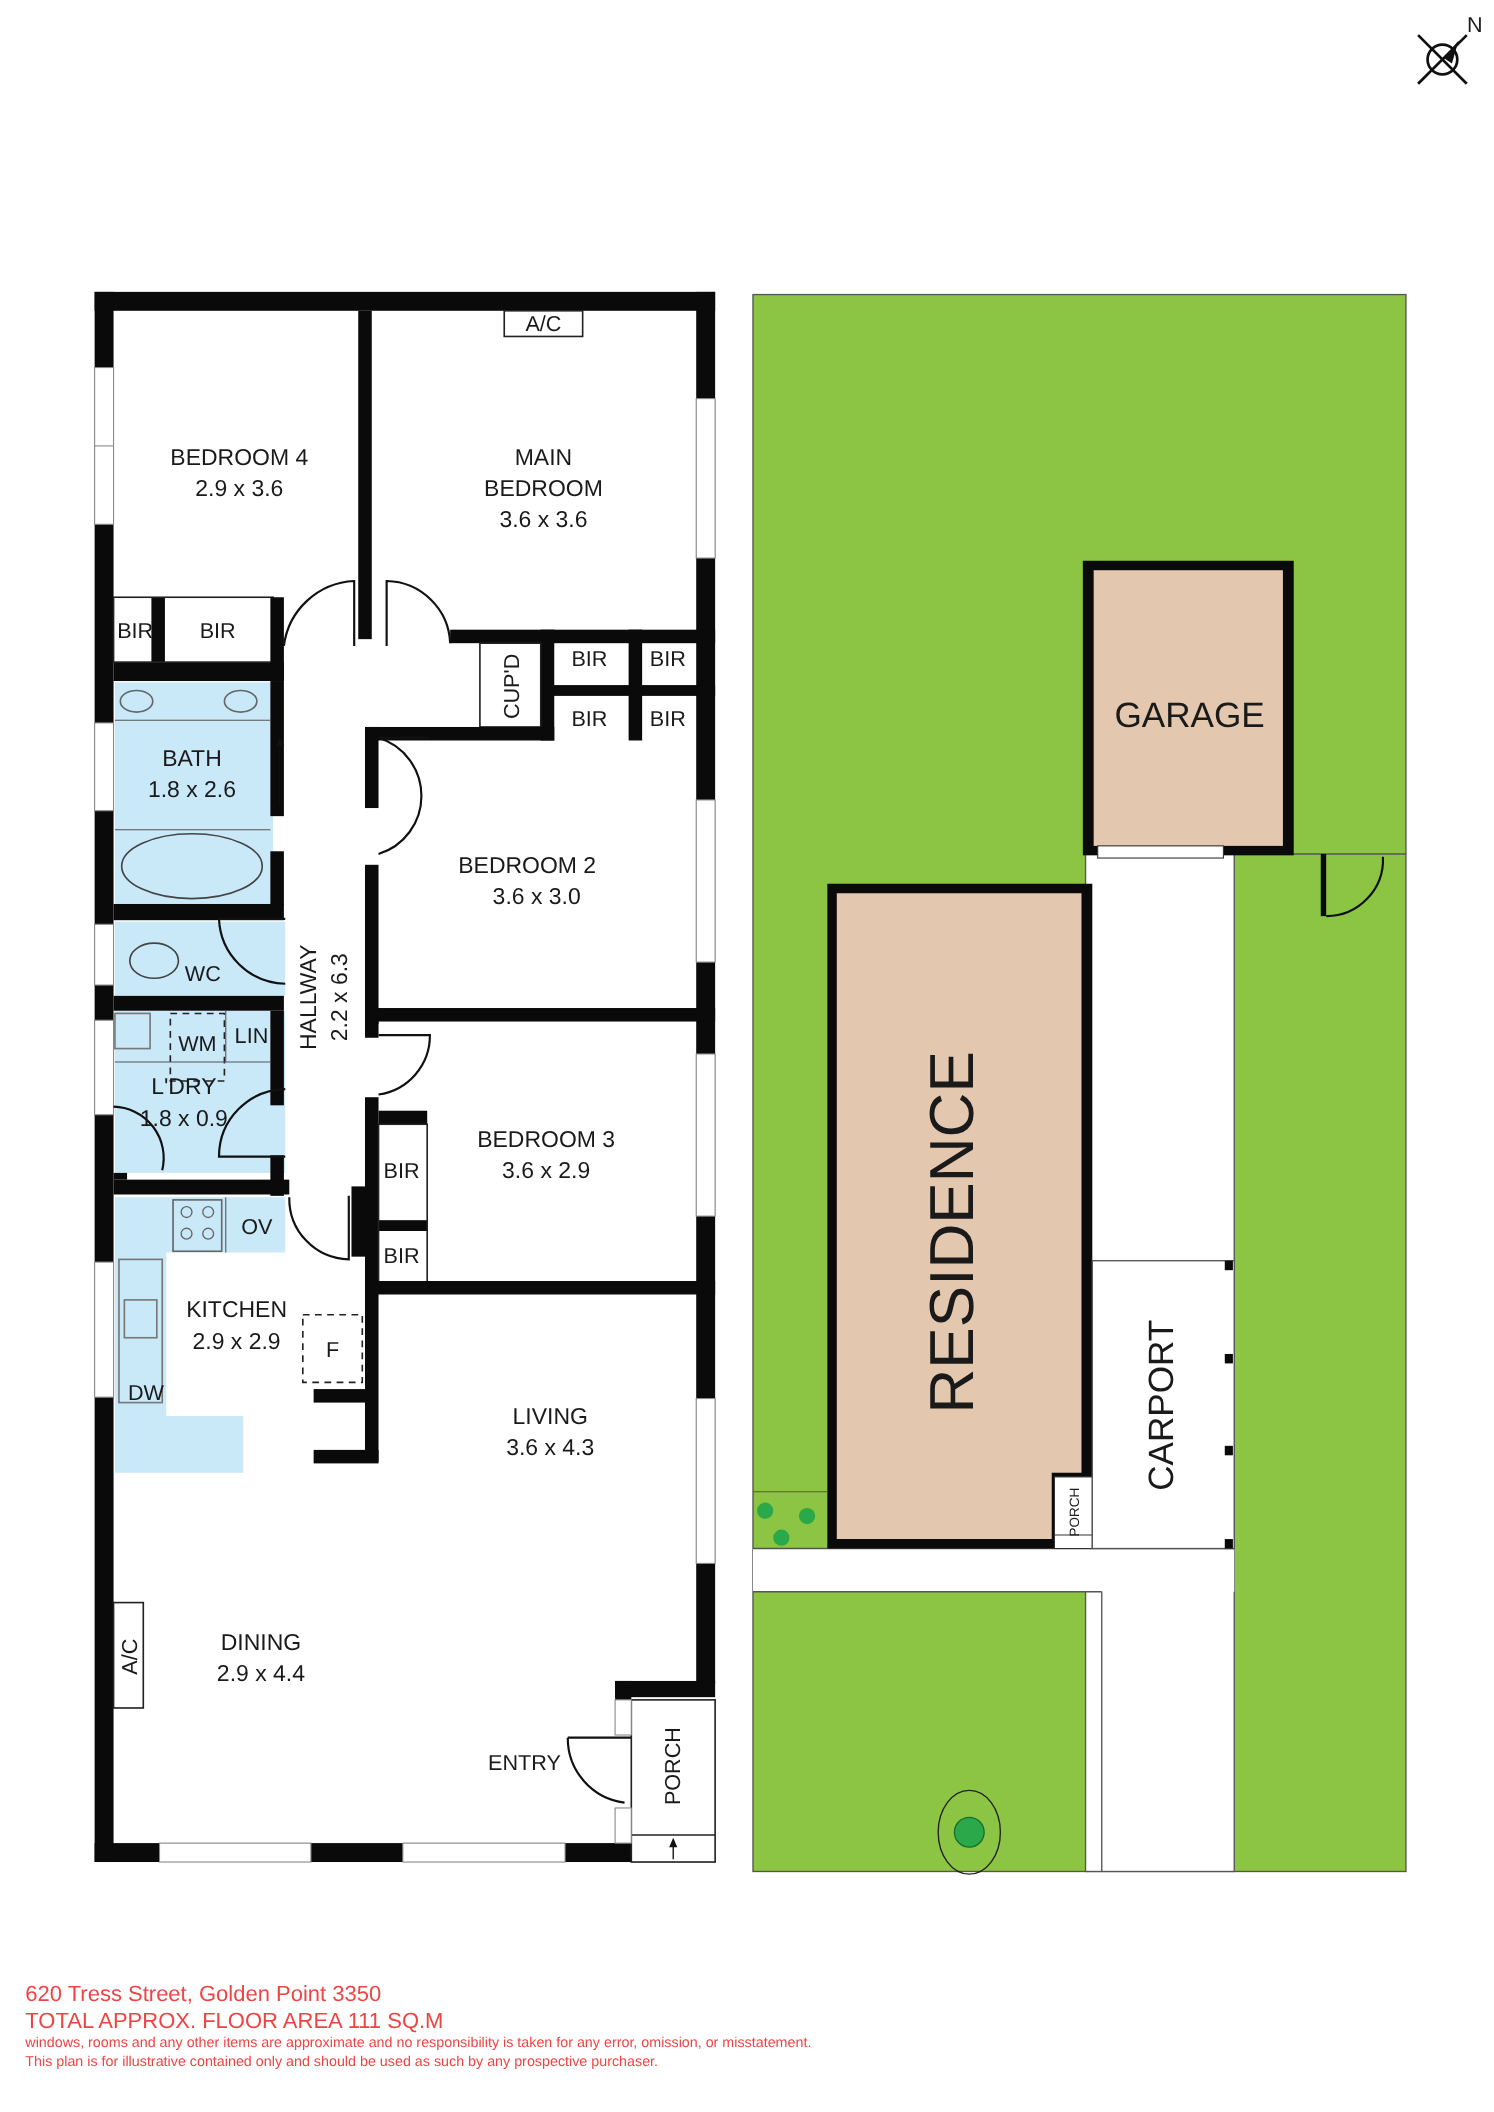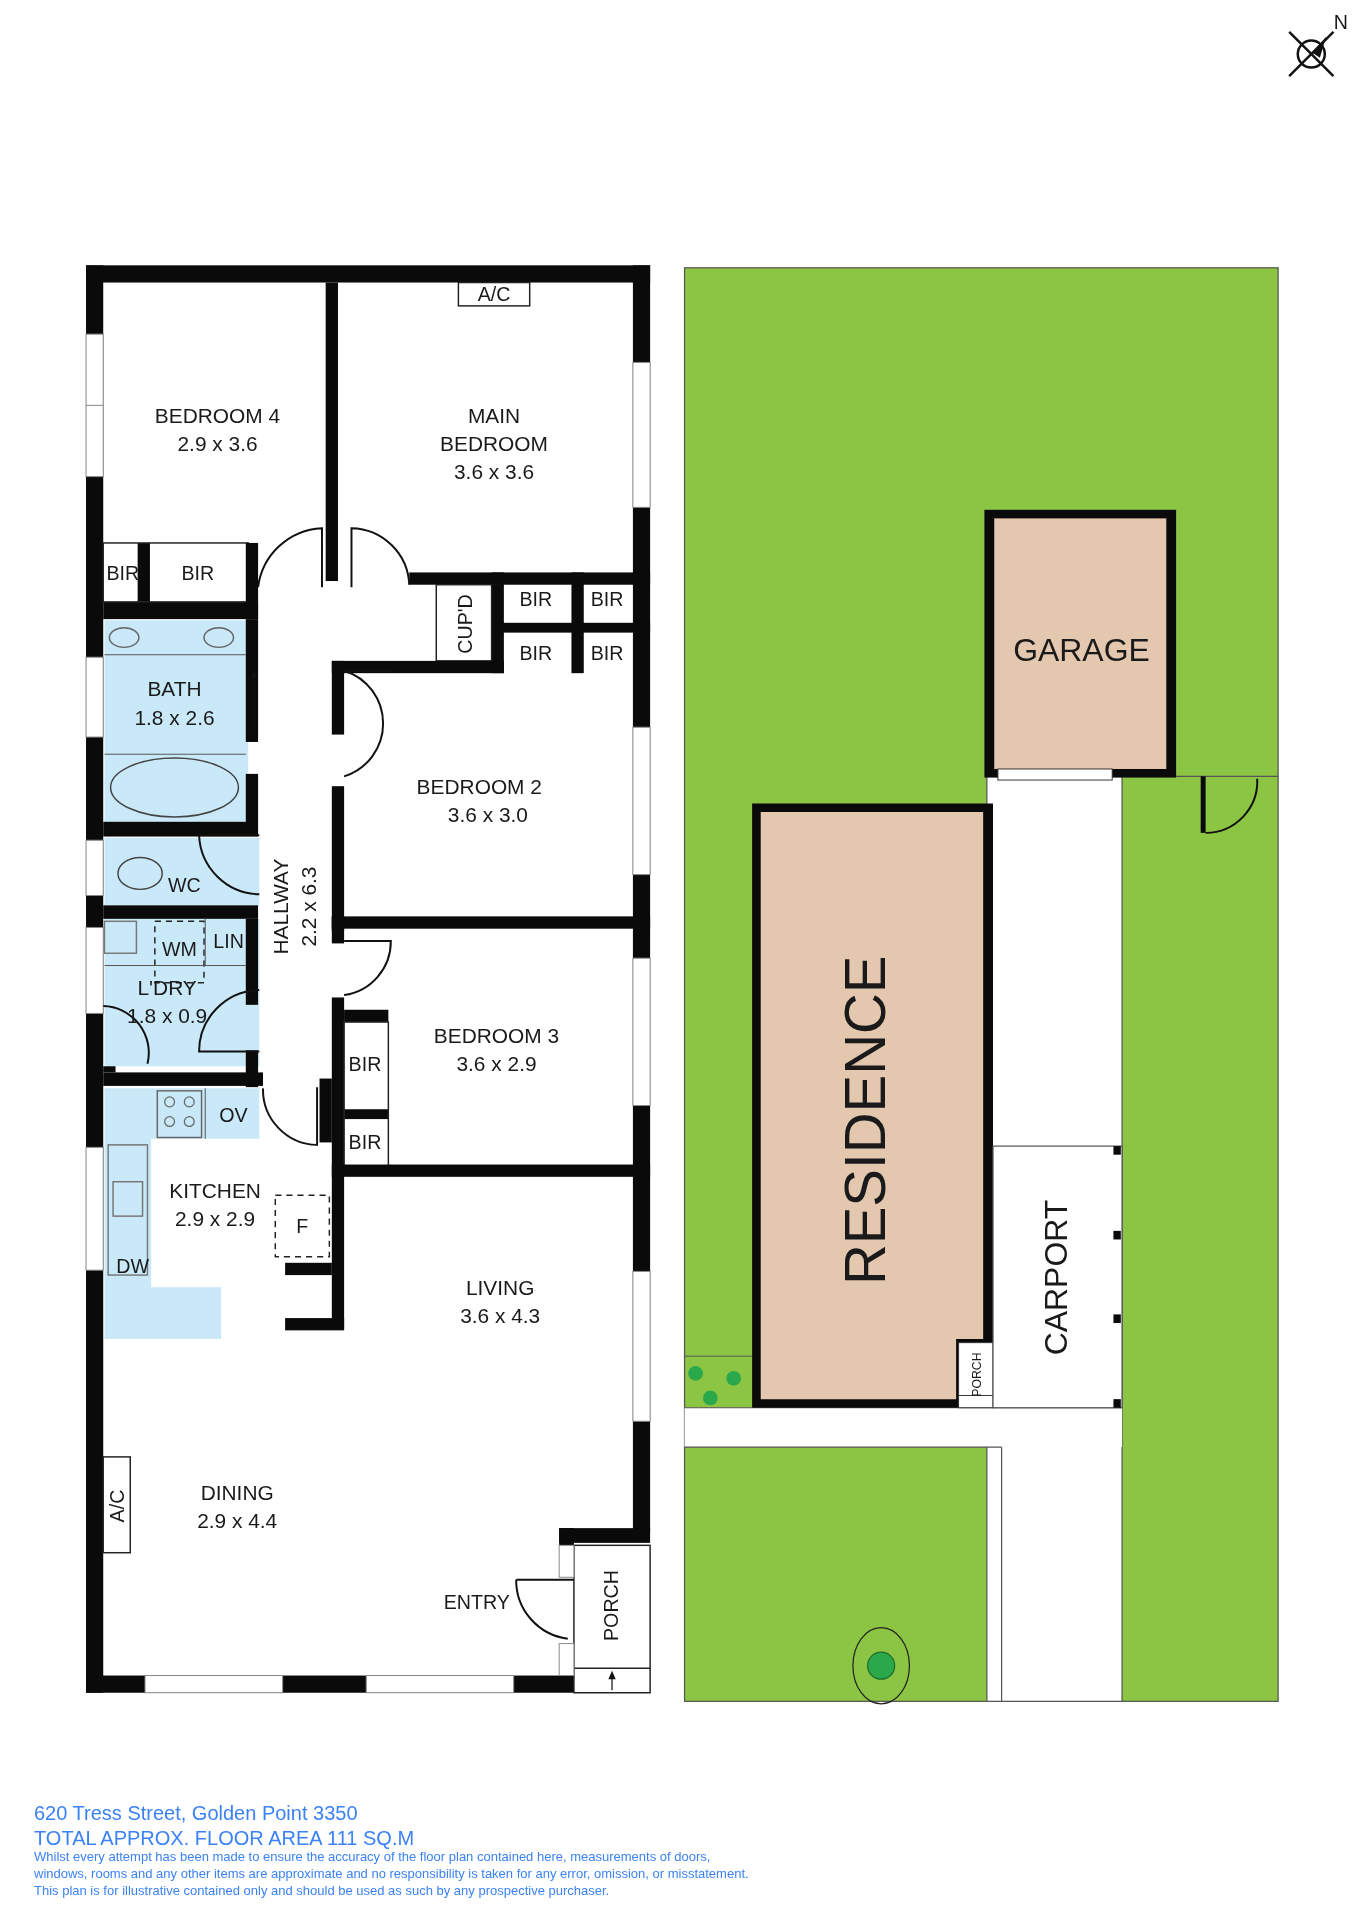--- a/index.html
+++ b/index.html
@@ -11,21 +11,21 @@
   .tiny { font-size: 10px; }
   .big { font-size: 46px; }
   .med { font-size: 26px; }
   .wall { fill: #0a0a0a; }
   .win { fill: #ffffff; stroke: #888; stroke-width: 0.8; }
   .thin { fill: none; stroke: #222; stroke-width: 1.2; }
   .door { fill: none; stroke: #111; stroke-width: 1.6; }
   .wet { fill: #c9e9f9; }
   .grass { fill: #8cc543; stroke: #555; stroke-width: 1; }
   .bldg { fill: #e3c7ae; }
-  .footer { position: absolute; left: 34px; color: #3b82f6; font-family: "Liberation Sans", "DejaVu Sans", sans-serif; }
+  .footer { position: absolute; left: 23px; color: #ef4444; font-family: "Liberation Sans", "DejaVu Sans", sans-serif; }
   #footer-address { top: 1802px; font-size: 20px; }
   #footer-area { top: 1827px; font-size: 20px; }
   #footer-disclaimer { top: 1848px; font-size: 13px; line-height: 17px; width: 760px; }
 </style>
 </head>
 <body>
 
 <svg id="plan" viewBox="0 0 1105 1563" preserveAspectRatio="none" xmlns="http://www.w3.org/2000/svg">
 
   <g>
@@ -220,16 +220,15 @@
     <circle cx="578" cy="1138" r="6" fill="#2aa84a"></circle>
 
     <ellipse cx="717" cy="1356" rx="23" ry="31" fill="none" stroke="#222" stroke-width="1"></ellipse>
     <circle cx="717" cy="1356" r="11" fill="#2aa84a" stroke="#1a6e2e" stroke-width="1"></circle>
   </g>
 </svg>
 
 <div class="footer" id="footer-address">620 Tress Street, Golden Point 3350</div>
 <div class="footer" id="footer-area">TOTAL APPROX. FLOOR AREA 111 SQ.M</div>
 <div class="footer" id="footer-disclaimer">
-  <div>Whilst every attempt has been made to ensure the accuracy of the floor plan contained here, measurements of doors,</div>
   <div>windows, rooms and any other items are approximate and no responsibility is taken for any error, omission, or misstatement.</div>
   <div>This plan is for illustrative contained only and should be used as such by any prospective purchaser.</div>
 </div>
 
 </body></html>

